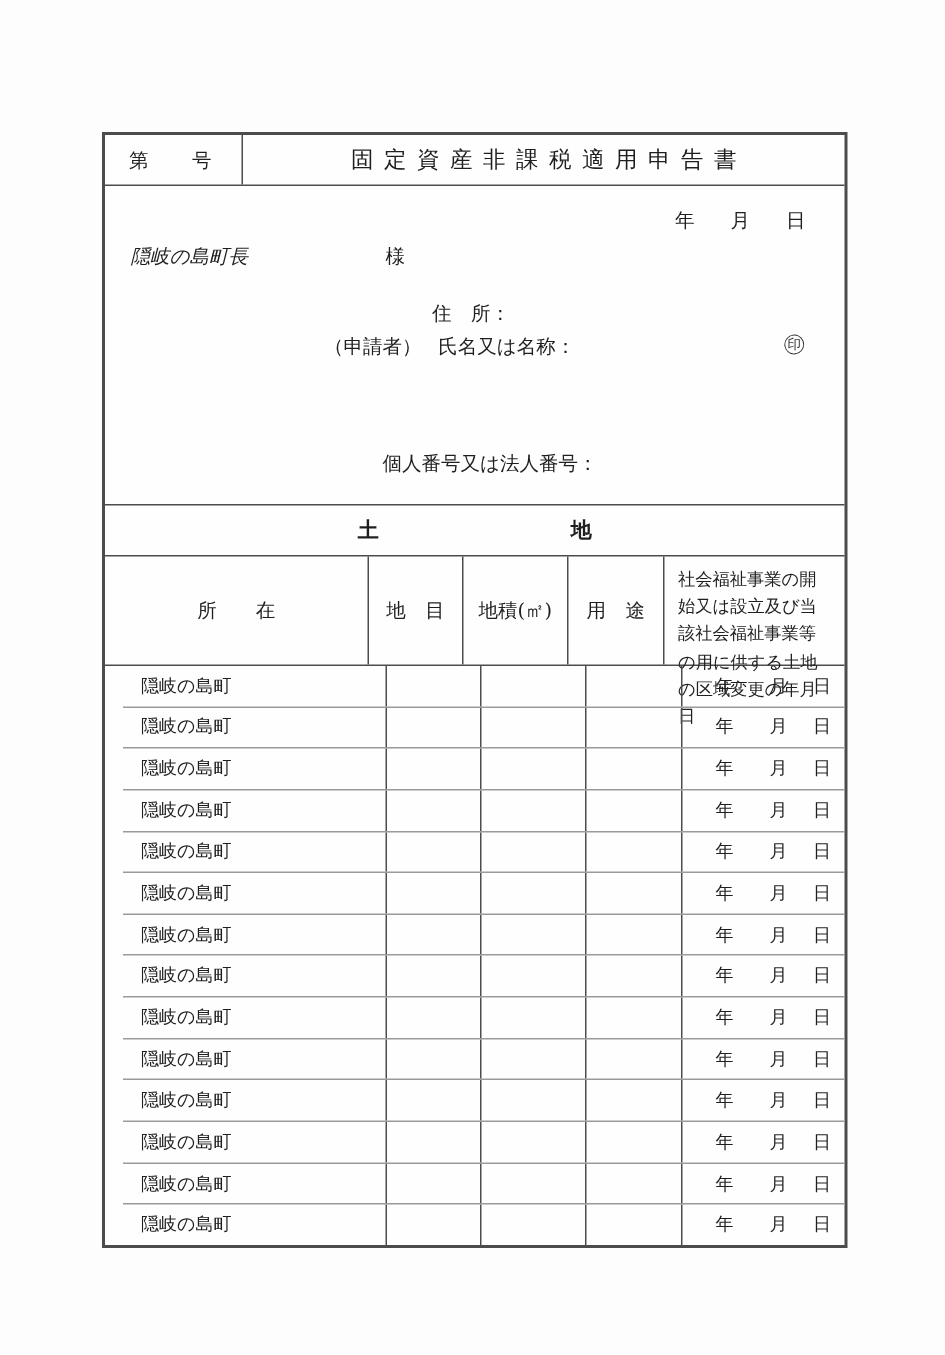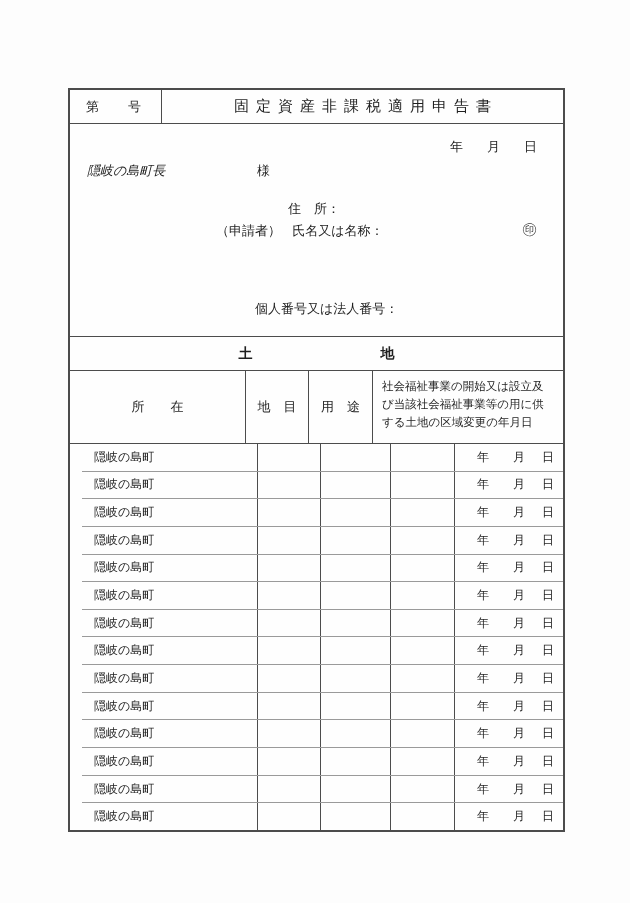--- a/index.html
+++ b/index.html
@@ -121,20 +121,21 @@
 
     <div class="col-header-row">
       <div class="hc hc1">
         <span>所</span>
         <span>在</span>
       </div>
       <div class="hc hc2">
         <span>地</span>
         <span>目</span>
       </div>
+      <div class="hc hc3">地積(㎡)</div>
       <div class="hc hc4">
         <span>用</span>
         <span>途</span>
       </div>
       <div class="hc hc5">社会福祉事業の開始又は設立及び当該社会福祉事業等の用に供する土地の区域変更の年月日</div>
     </div>
 
     <div class="data-rows" data-rows="">
   <div class="trow">
     <div class="tc tc1">隠岐の島町</div>

